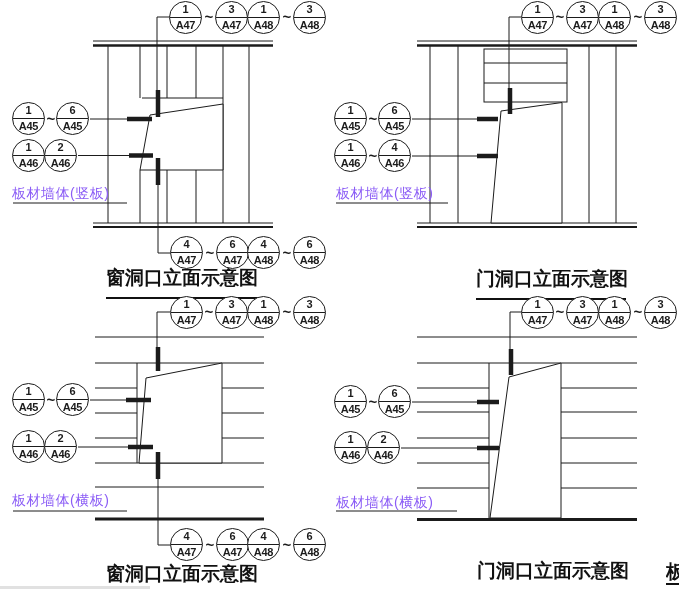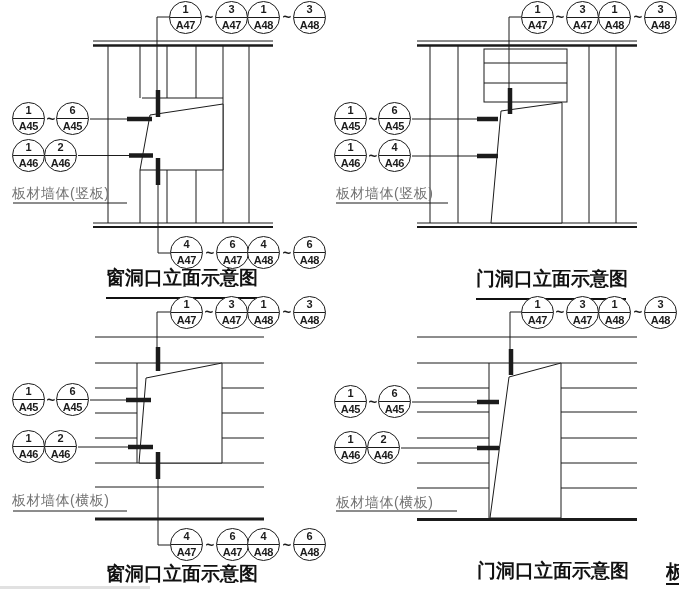--- a/index.html
+++ b/index.html
@@ -18,21 +18,21 @@
   .co .s{flex:1;display:flex;align-items:center;justify-content:center;letter-spacing:-0.3px;}
   .tl{
     position:absolute;width:14px;height:18px;display:flex;align-items:center;justify-content:center;
     font-size:15px;font-weight:bold;color:#1b1b1b;
   }
   .ttl{
     position:absolute;text-align:center;font-size:19px;font-weight:bold;letter-spacing:0px;
     color:#111;border-bottom:2.2px solid #111;padding-bottom:6px;white-space:nowrap;
   }
   .wl{
-    position:absolute;font-size:14px;color:#737373;white-space:nowrap;letter-spacing:0.5px;
+    position:absolute;font-size:14px;color:#8b5cf6;white-space:nowrap;letter-spacing:0.5px;
   }
   .edge-ttl{
     position:absolute;left:666px;top:559px;width:13px;height:22px;overflow:hidden;
     font-size:19px;font-weight:bold;color:#111;border-bottom:2.2px solid #111;padding-bottom:2px;
   }
   .artifact{position:absolute;left:0;top:586px;width:150px;height:3px;background:#c9c9c9;opacity:.55;}
 </style>
 </head>
 <body>
 

